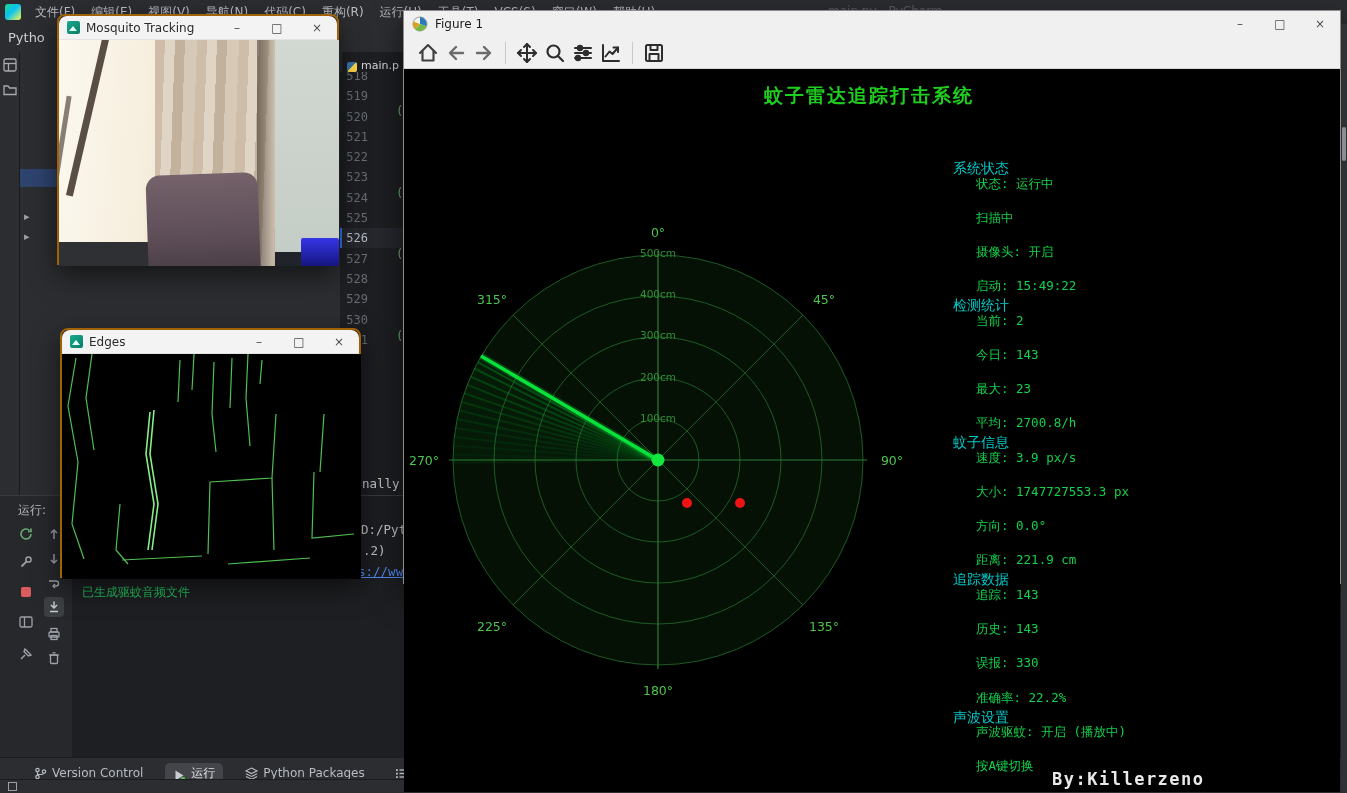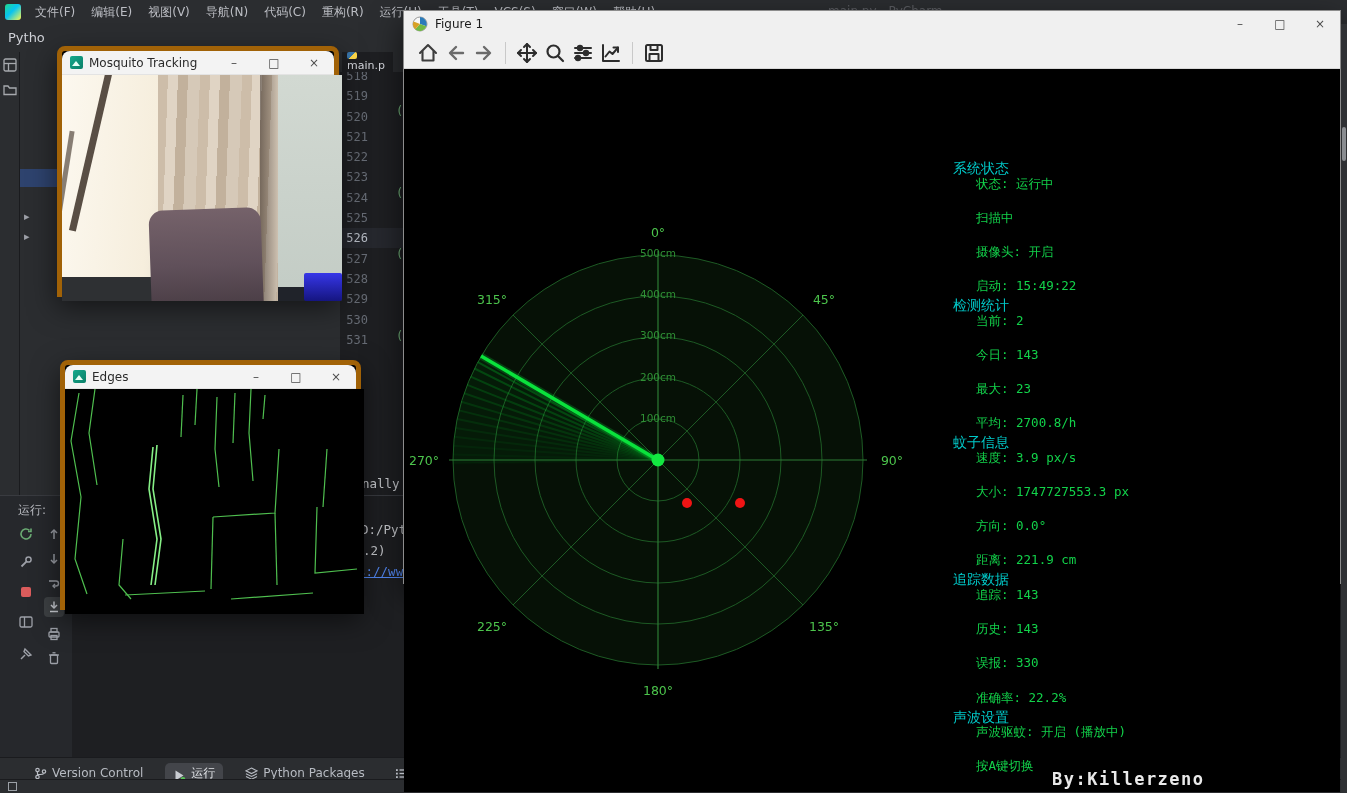--- a/index.html
+++ b/index.html
@@ -15,21 +15,21 @@
   .stripe{position:absolute;left:0;top:52px;width:20px;height:726px;background:#2b2d30;border-right:1px solid #1a1b1e;z-index:1;}
   .stripe svg{display:block;margin:6px auto 10px auto;}
   .vlabel{writing-mode:vertical-rl;font-size:11px;color:#9da0a8;margin:8px auto;display:block;text-align:center;}
   .stripe-bottom{position:absolute;left:0;bottom:8px;width:20px;display:flex;flex-direction:column;align-items:center;}
   .proj-panel{position:absolute;left:20px;top:52px;width:320px;height:460px;background:#2b2d30;z-index:1;}
   .proj-sel{position:absolute;left:0px;top:117px;width:310px;height:18px;background:#2e436e;}
   .chev{position:absolute;left:4px;color:#9da0a8;font-size:11px;}
   
   .editor{position:absolute;left:340px;top:52px;width:140px;height:705px;background:#1e1f22;z-index:1;}
   .tabbar{position:absolute;left:0;top:0;width:140px;height:20px;background:#2b2d30;z-index:3;}
-  .tab{position:absolute;left:2px;top:0;height:20px;display:flex;align-items:flex-start;background:#1e1f22;padding:0 8px 0 5px;flex-direction:column;}
+  .tab{position:absolute;left:2px;top:0;height:20px;display:flex;align-items:flex-end;background:#1e1f22;padding:0 8px 0 5px;}
   .pyicon{width:10px;height:10px;margin-right:4px;background:linear-gradient(135deg,#3a76ab 50%,#ffd94a 50%);border-radius:2px;}
   .tab span{font-size:11px;color:#d5d7dd;}
   .caret-row{position:absolute;left:0;top:176px;width:140px;height:20px;background:#26282e;z-index:1;}
   .caret-bar{position:absolute;left:0;top:176px;width:2px;height:20px;background:#3574f0;z-index:2;}
   .gutter{position:absolute;left:0px;top:14px;width:28px;text-align:right;z-index:2;}
   .gutter div{height:20.3px;line-height:20.3px;font-size:12px;color:#676c75;font-family:"DejaVu Sans Mono",monospace;}
   .gutter div.cur{color:#b6bbc4;}
   .frag{position:absolute;left:56px;color:#6fae77;font-size:12px;font-family:"DejaVu Sans Mono",monospace;z-index:2;}
   
   .runpanel{position:absolute;left:0;top:495px;width:403px;height:262px;background:#1e1f22;border-top:1px solid #393b40;z-index:1;}
@@ -40,21 +40,21 @@
   .console-frag{position:absolute;font-family:"DejaVu Sans Mono",monospace;font-size:12.5px;color:#c8cace;}
   .console-link{color:#548af7;text-decoration:underline;}
   .console-msg{position:absolute;left:82px;top:88px;font-size:12px;color:#22c55e;}
   
   .bottombar{position:absolute;left:0;top:757px;width:1347px;height:22px;background:#2b2d30;border-top:1px solid #1a1b1e;z-index:1;display:flex;align-items:center;}
   .btab{display:flex;align-items:flex-end;gap:5px;font-size:12px;color:#b7bbc2;padding:2px 8px;border-radius:5px;margin-left:14px;margin-top:9px;}
   .btab.sel{background:#43454a;color:#dfe1e5;}
   .statusbar{position:absolute;left:0;top:779px;width:1347px;height:14px;background:#2b2d30;border-top:1px solid #1a1b1e;z-index:1;}
   .status-sq{position:absolute;left:8px;top:2px;width:9px;height:9px;border:1px solid #9ba0a6;}
   
-  .win{position:absolute;border:5px solid #a16207;box-shadow:0 10px 28px rgba(0,0,0,.55);border-radius:8px 8px 0 0;background:#000000;margin-top:32px;}
+  .win{position:absolute;border:2px solid #a16207;box-shadow:0 10px 28px rgba(0,0,0,.55);border-radius:8px 8px 0 0;background:#000000;}
   .wtitle{height:24px;background:#f3f3f3;border-radius:8px 8px 0 0;display:flex;align-items:center;border-bottom:1px solid #e3e3e3;}
   .wicon{width:13px;height:13px;margin:0 6px 0 8px;border-radius:2px;background:linear-gradient(135deg,#15a98c,#0b7f68);position:relative;}
   .wicon:after{content:"";position:absolute;left:2px;top:5px;border-left:4px solid transparent;border-right:4px solid transparent;border-bottom:5px solid #e8fff6;}
   .wtitle .tt{font-size:12px;color:#2a2a2a;flex:1;}
   .wbtn{width:40px;text-align:center;font-size:12px;color:#4d4d4d;line-height:24px;}
   
   .figwin{position:absolute;left:403px;top:10px;width:938px;height:574px;border:1px solid #8d8d8d;background:#000;z-index:8;box-shadow:0 12px 30px rgba(0,0,0,.6);}
   .figtitle{height:26px;background:#f0f0f0;display:flex;align-items:center;}
   .figtitle .tt{font-size:12px;color:#1a1a1a;flex:1;}
   .figtitle .wbtn{line-height:26px;}
@@ -424,20 +424,21 @@
       <div class="fsep"></div>
       <div class="fbtn">
           <svg width="24" height="24" viewBox="0 0 24 24" fill="none" stroke="#2d2d2d" stroke-width="2" stroke-linejoin="round">
             <rect x="4" y="4" width="16" height="16" rx="1.5"></rect>
             <rect x="8.5" y="4" width="7" height="5"></rect>
             <rect x="7.5" y="13" width="9" height="7"></rect>
           </svg>
         </div>
     </div>
     <div class="figcontent">
+      <div class="fig-heading">蚊子雷达追踪打击系统</div>
 
       <svg class="radar" width="470" height="470" viewBox="0 0 470 470">
         <circle cx="235" cy="235" r="205" fill="#061106"></circle>
         <g fill="none" stroke="#1d5a24" stroke-width="1">
           <circle cx="235" cy="235" r="41"></circle>
           <circle cx="235" cy="235" r="82"></circle>
           <circle cx="235" cy="235" r="123"></circle>
           <circle cx="235" cy="235" r="164"></circle>
           <circle cx="235" cy="235" r="205"></circle>
           <line x1="235" y1="235" x2="380" y2="90"></line>

